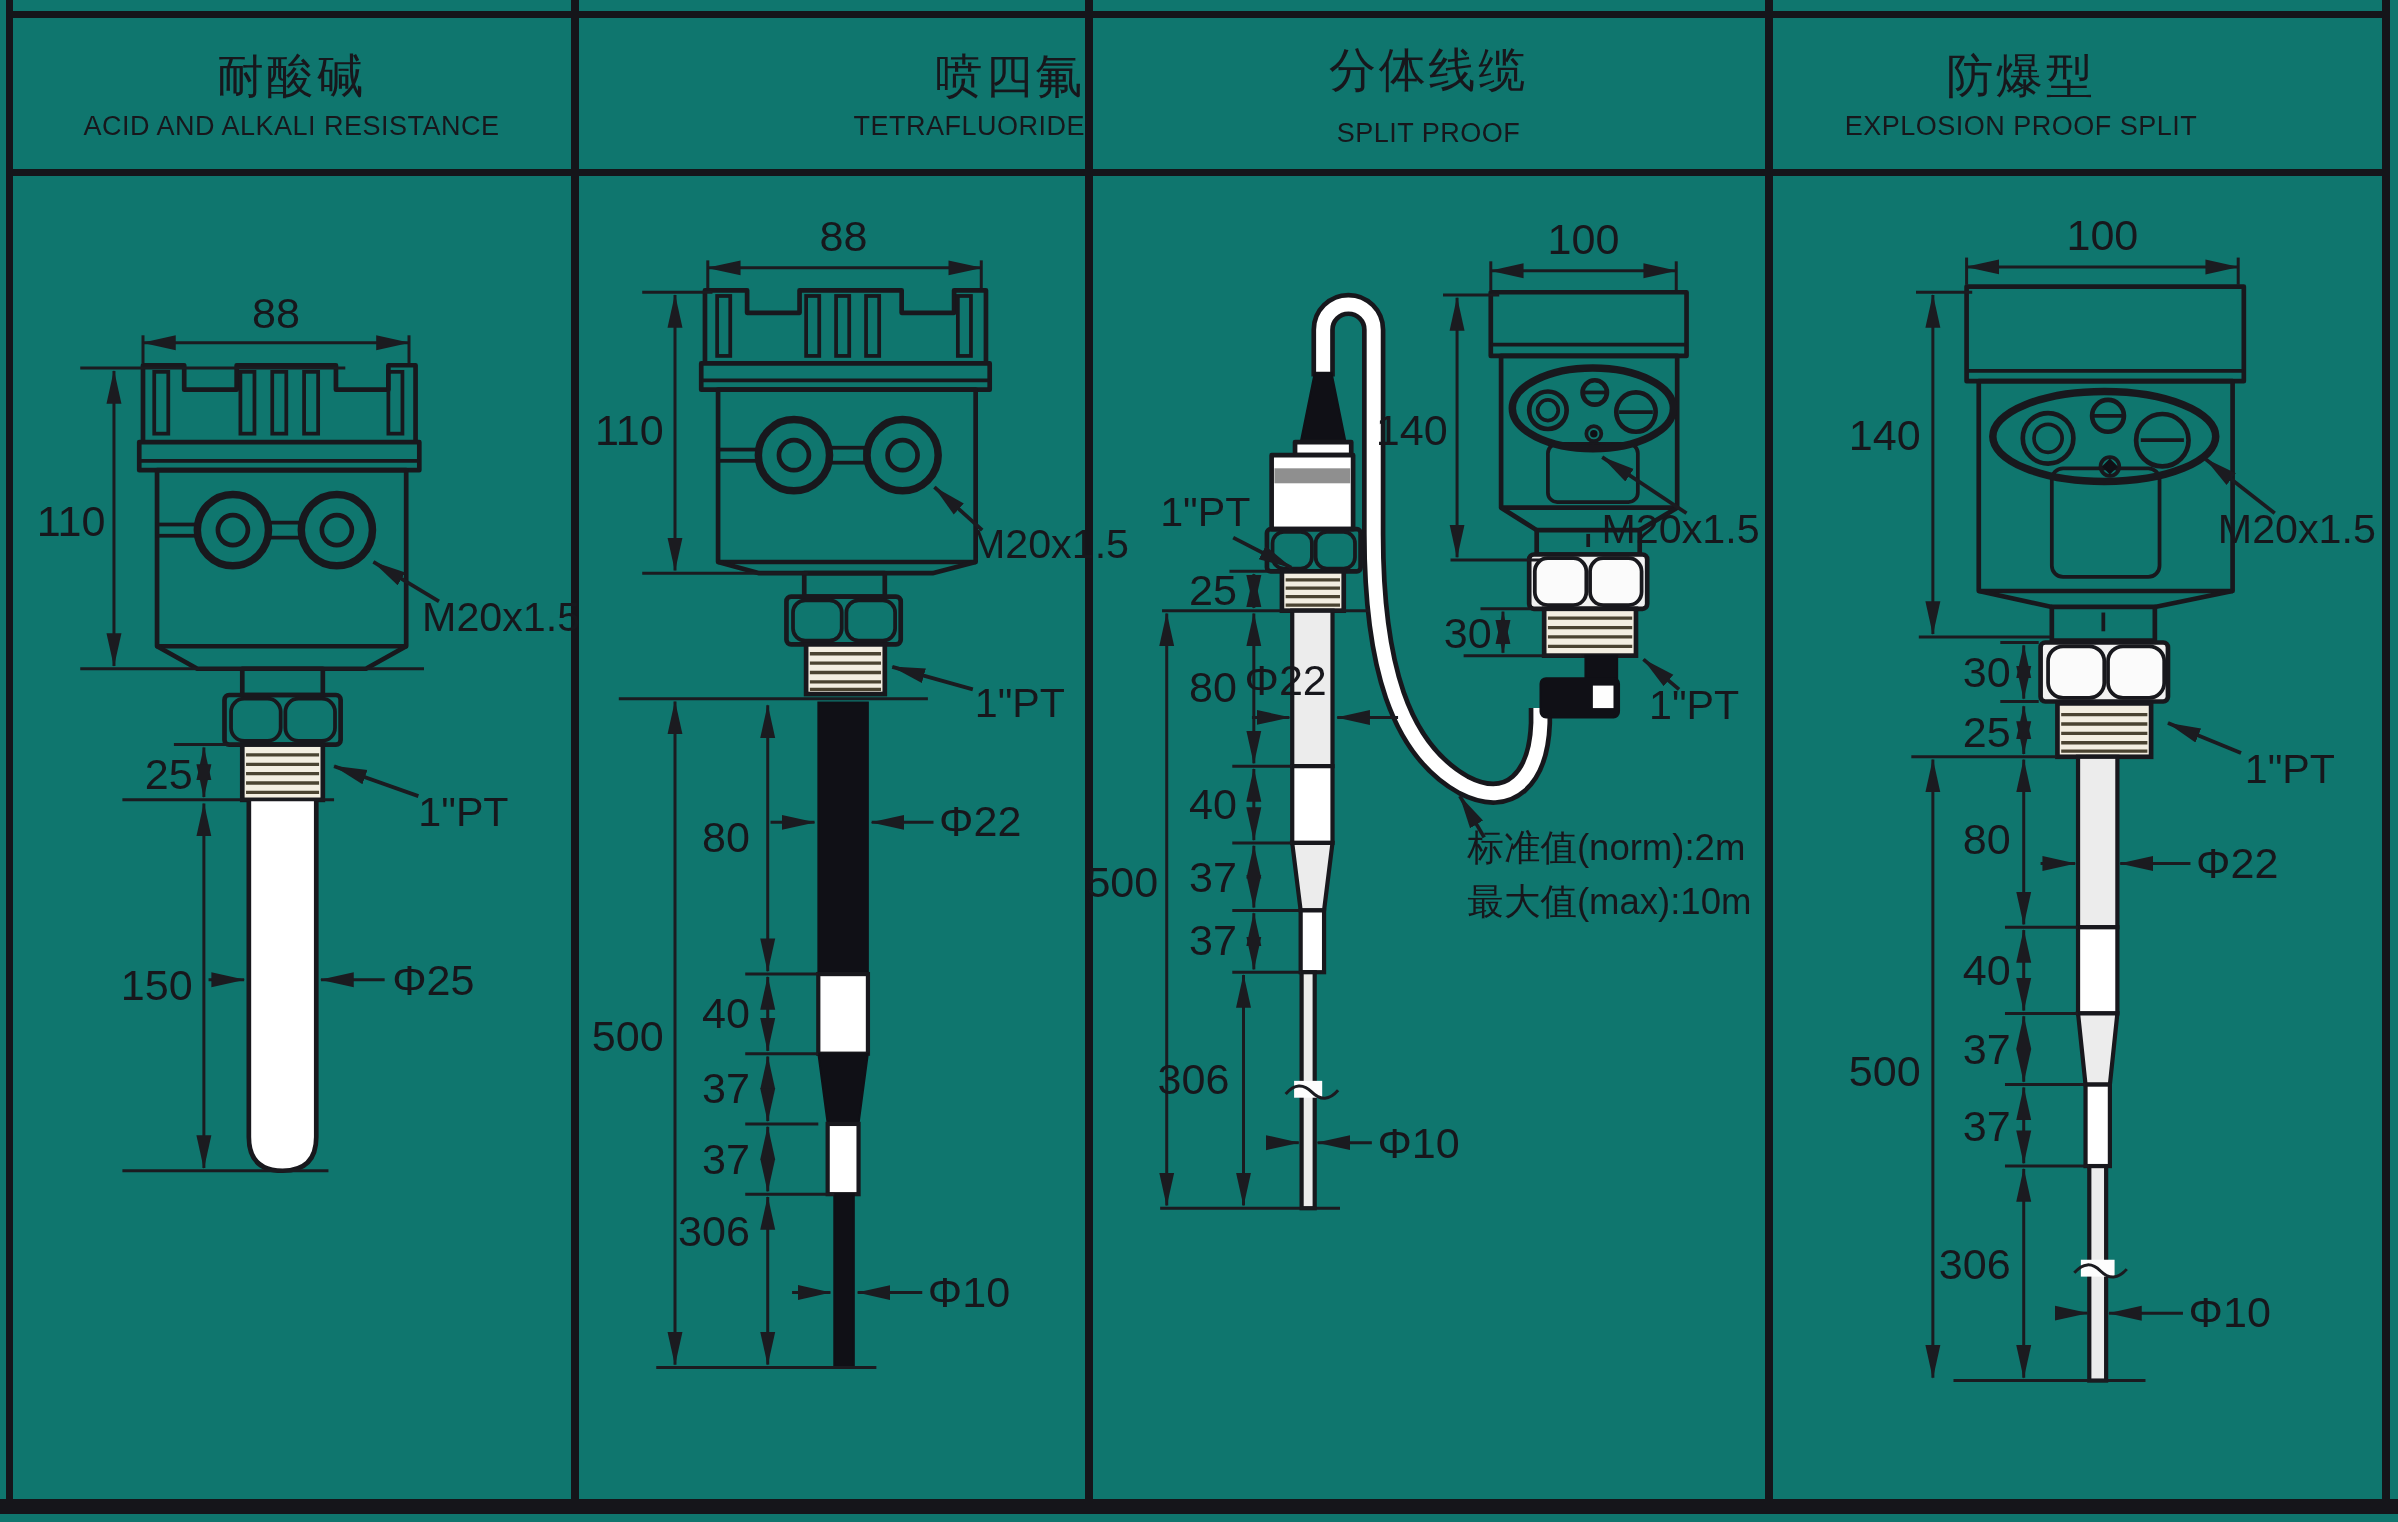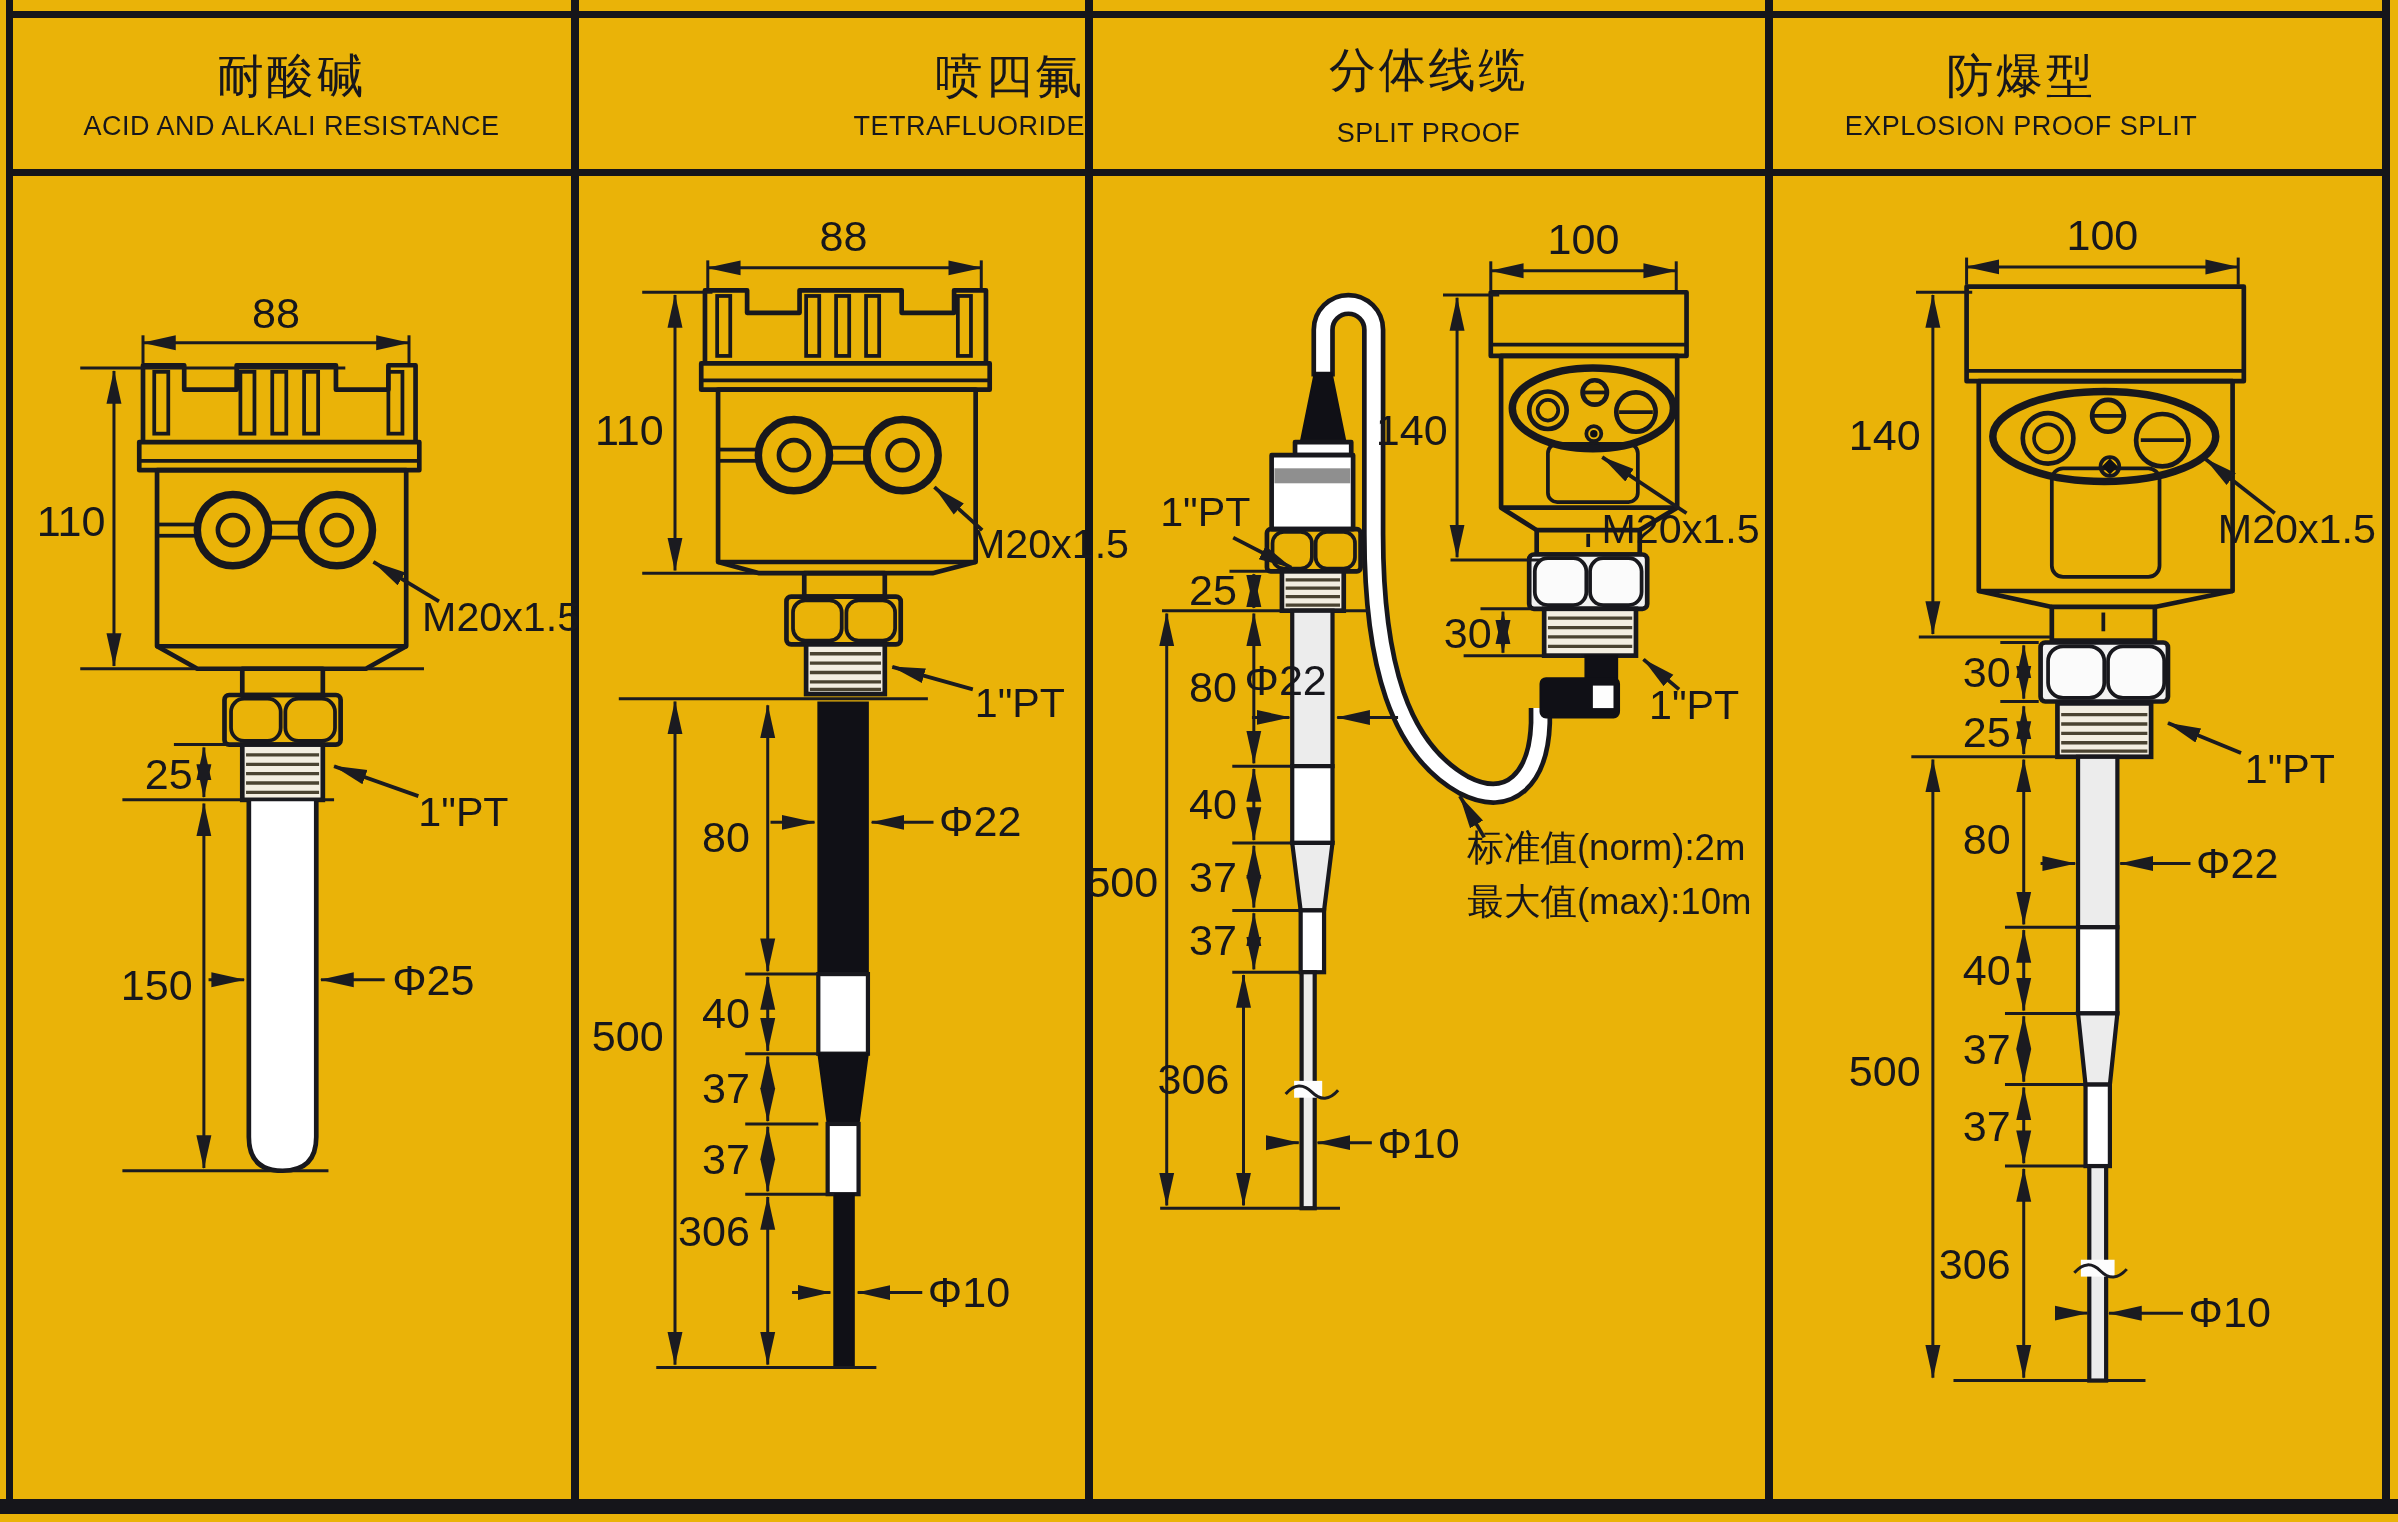--- a/index.html
+++ b/index.html
@@ -1,16 +1,16 @@
 <!DOCTYPE html>
 <html style="font-size:15px"><head>
 <meta charset="utf-8">
 <style>
   html,body{margin:0;padding:0;background:#e8e8e8;}
-  .sheet{position:relative;width:2399px;height:1522px;background:#eab308;overflow:hidden;
+  .sheet{position:relative;width:2399px;height:1522px;background:#0f766e;overflow:hidden;
          font-family:"Liberation Sans","DejaVu Sans",sans-serif;color:#17171c;}
   .bline{position:absolute;background:#15151a;}
   .hcell{position:absolute;top:20.6px;height:146px;display:flex;flex-direction:column;
          align-items:center;justify-content:center;text-align:center;}
   .zh{font-size:47px;font-weight:500;letter-spacing:2.8px;}
   .en{font-size:27px;font-weight:500;margin-top:3px;letter-spacing:0.5px;}
   svg{position:absolute;left:0;top:0;}
   .dev{fill:none;stroke:#18181d;stroke-width:5;stroke-linejoin:round;}
   .devf{fill:#ffffff;stroke:#18181d;stroke-width:5;stroke-linejoin:round;}
   .dev2{fill:none;stroke:#18181d;stroke-width:4;}

